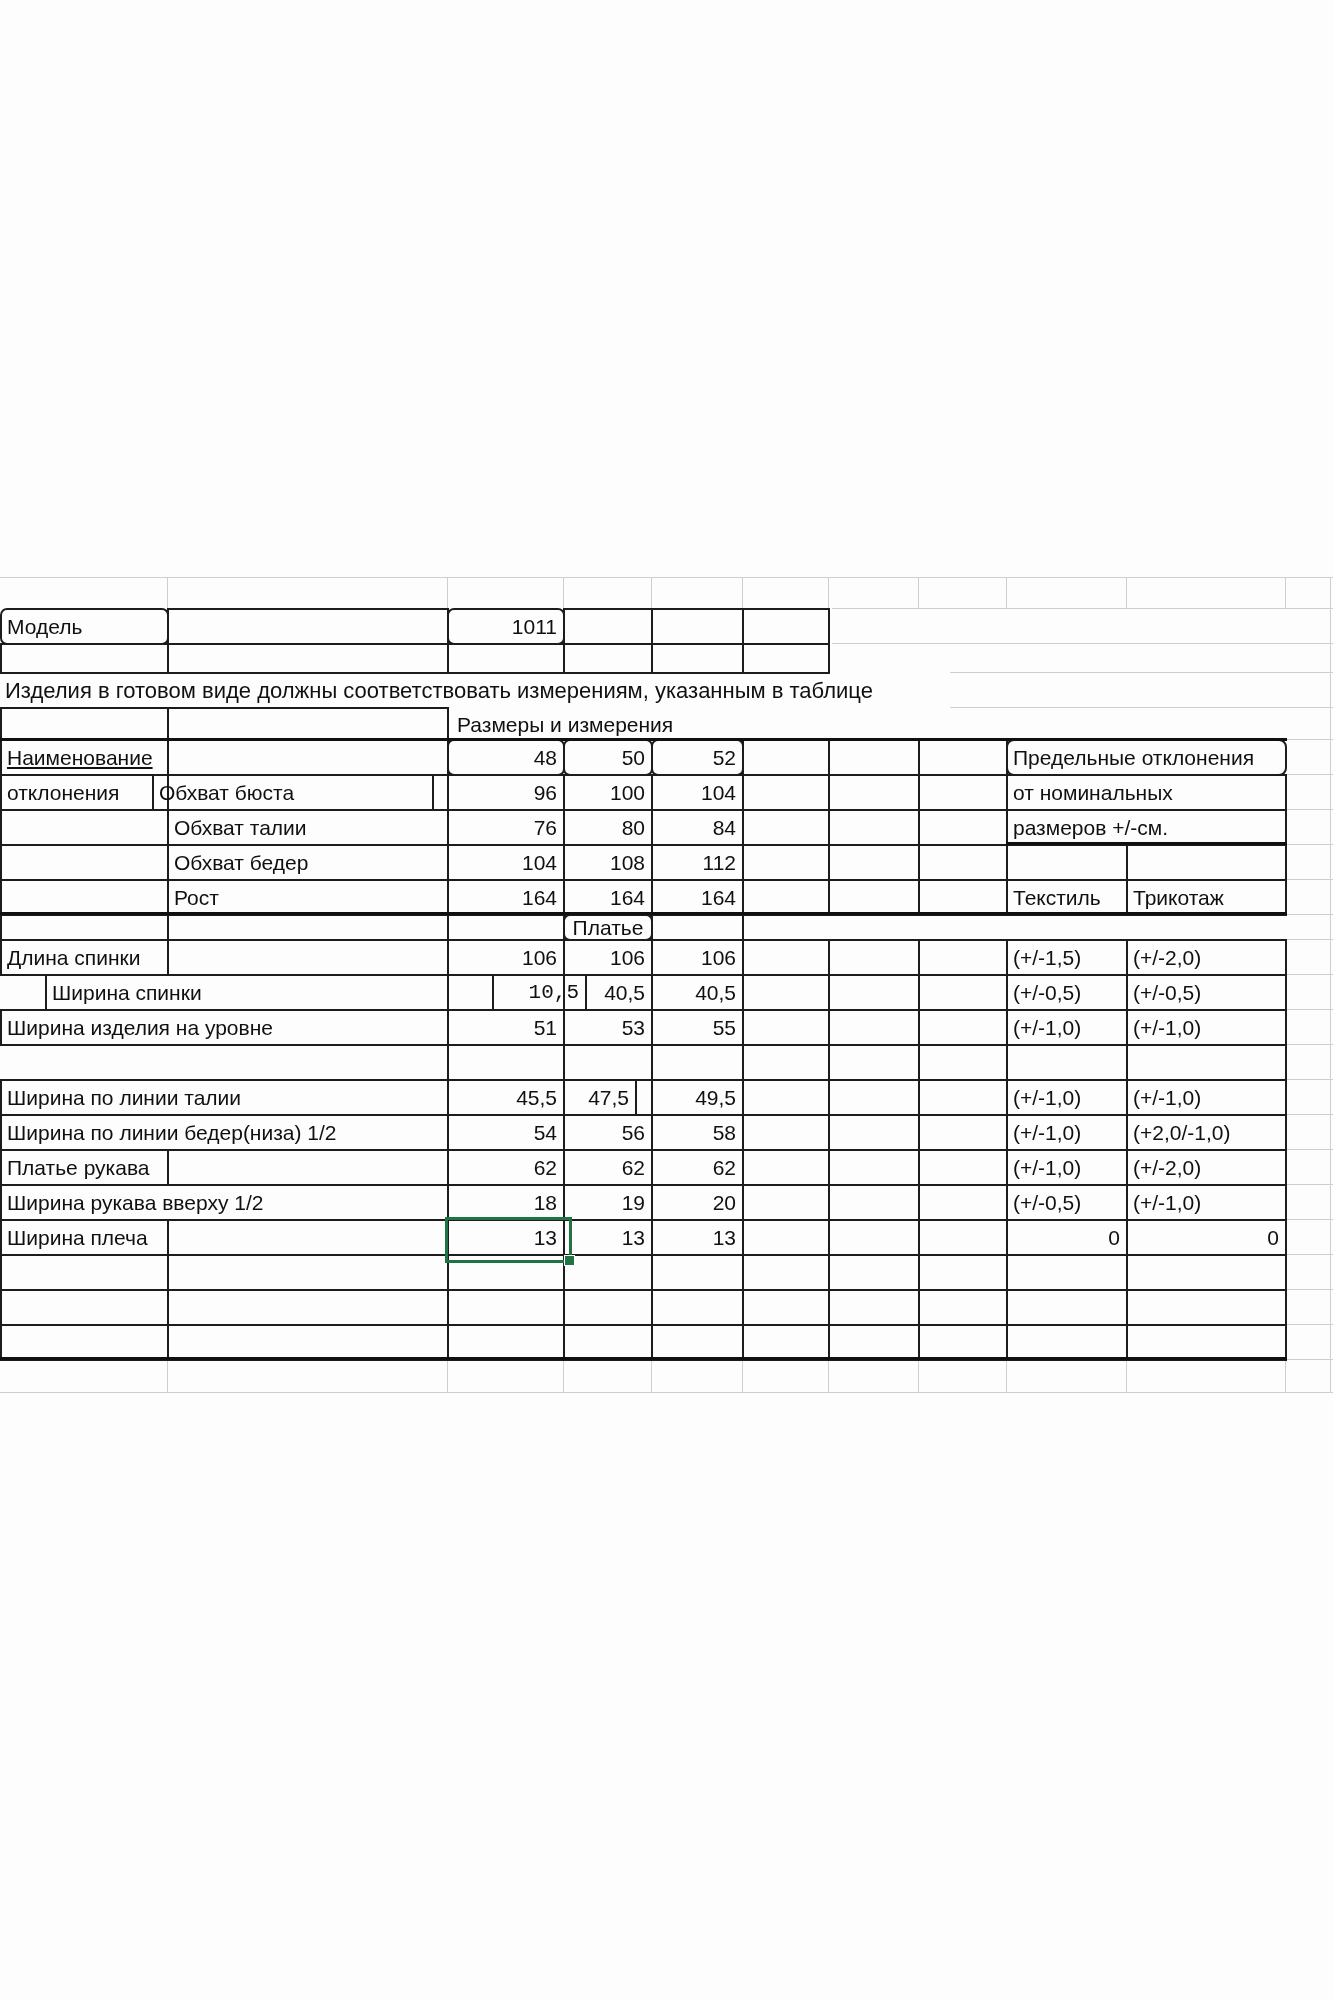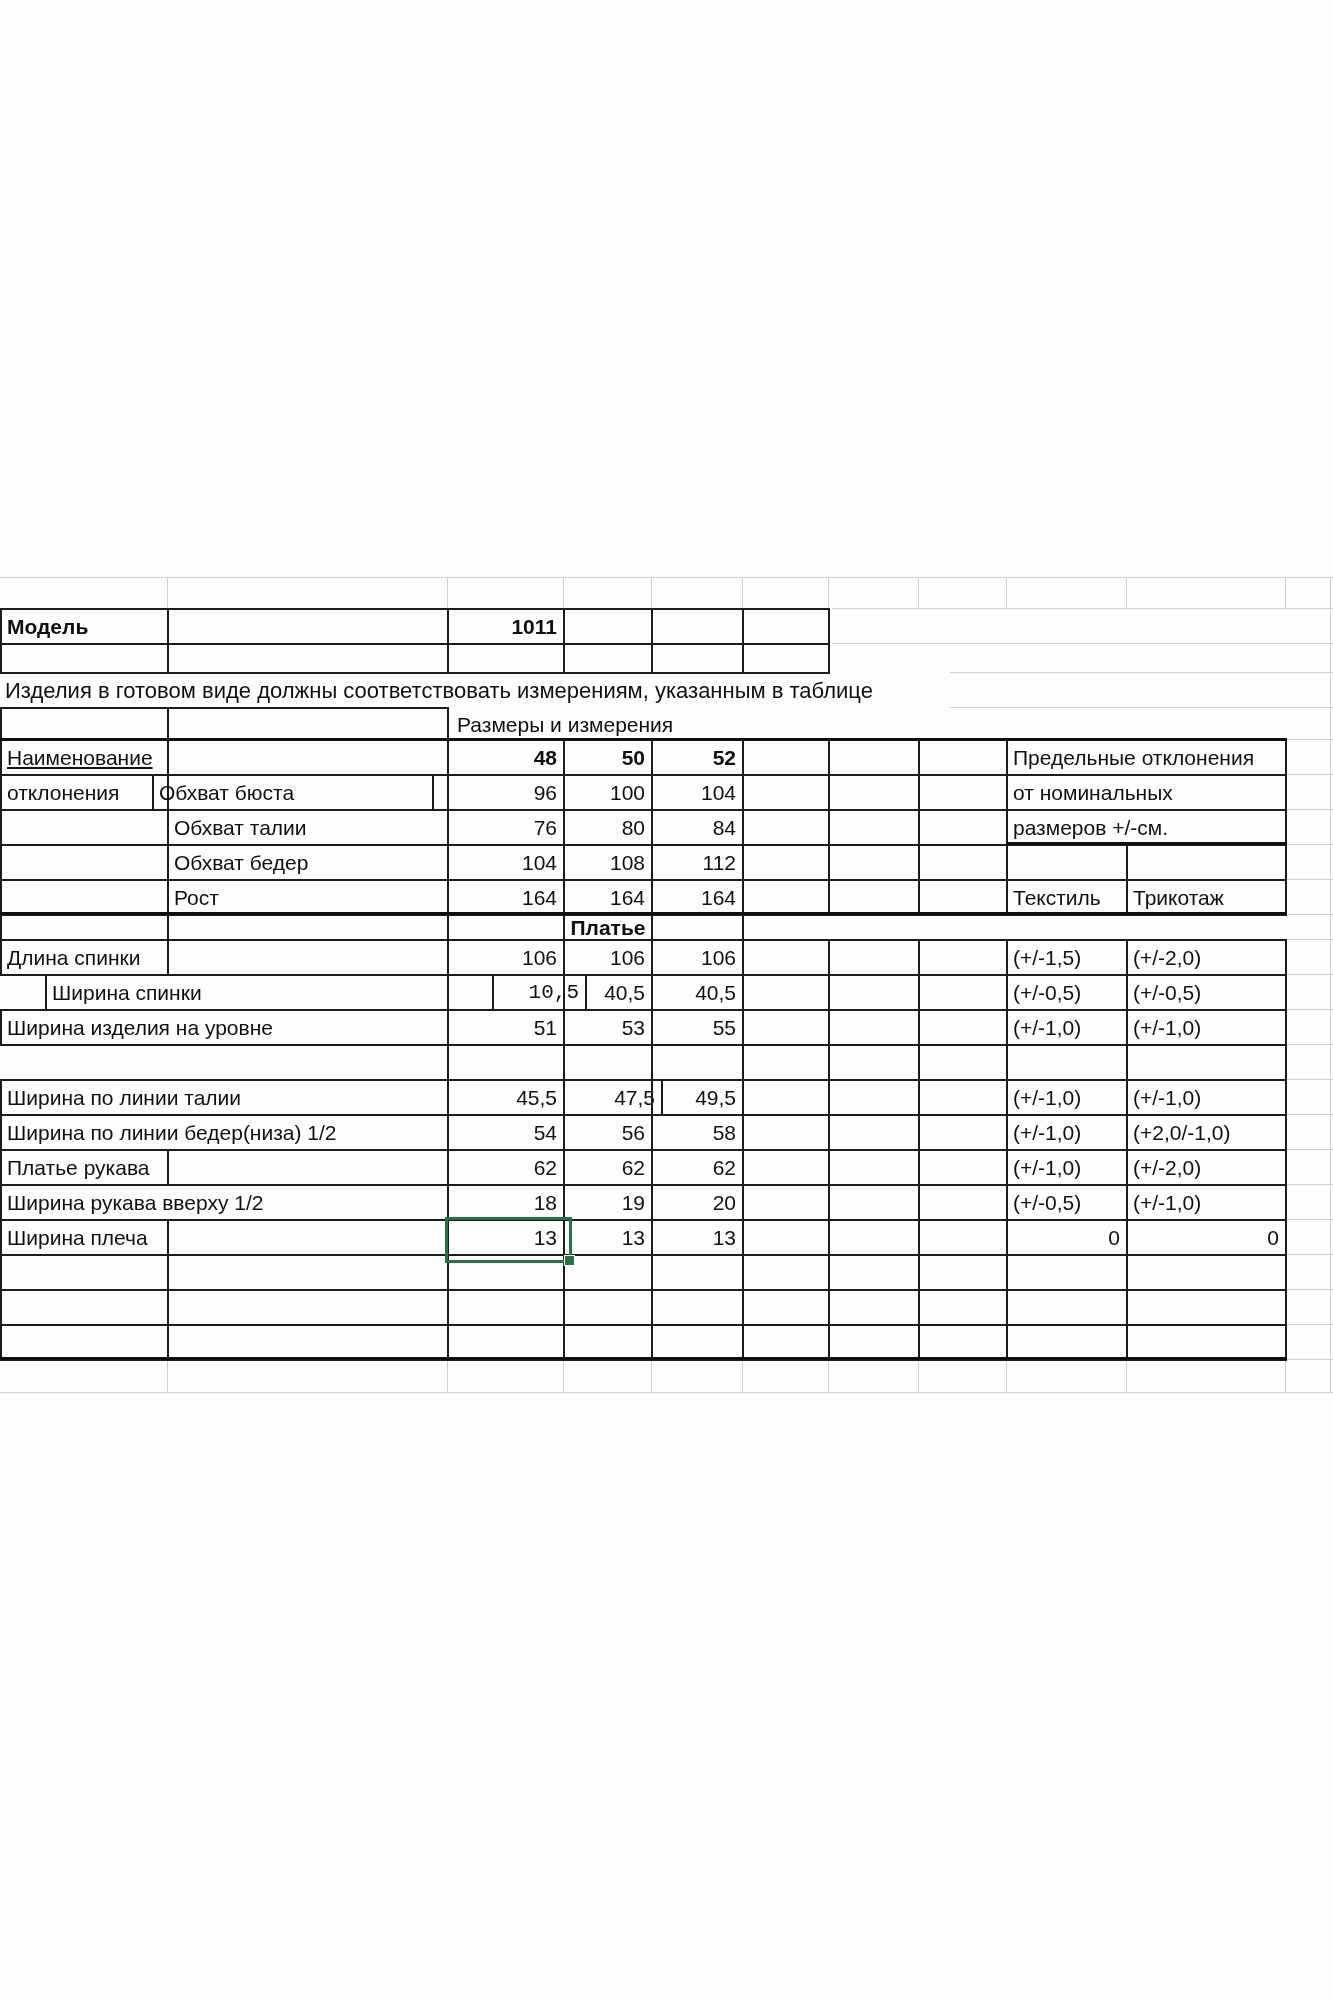--- a/index.html
+++ b/index.html
@@ -5,21 +5,21 @@
   html,body{margin:0;padding:0;background:#ffffff;}
   #page{position:relative;width:1333px;height:2000px;background:#fdfdfd;overflow:hidden;
         font-family:"Liberation Sans","DejaVu Sans",sans-serif;}
   .cell{position:absolute;box-sizing:border-box;border:2px solid #1c1c1c;display:flex;
         align-items:center;font-size:21px;color:#101010;background:transparent;z-index:1;
         white-space:nowrap;overflow:visible;line-height:1;}
   .nb{border:none;}
   .al{justify-content:flex-start;padding-left:5px;}
   .ar{justify-content:flex-end;padding-right:6px;}
   .ac{justify-content:center;}
-  .b{font-weight:700;}
+  .b{font-weight:400;border-radius:7px;}
   .hl{position:absolute;height:3px;background:#101010;z-index:3;}
   .fl{position:absolute;background:#cfcfcf;z-index:0;}
   #sel{position:absolute;border:3px solid #217346;z-index:5;}
   #sel .handle{position:absolute;width:9px;height:9px;background:#217346;border:1px solid #ffffff;
         right:-6px;bottom:-6px;}
 </style>
 </head>
 <body>
 
 <div id="page">
@@ -86,21 +86,21 @@
     <div class="cell al" style="left: 167px; top: 707px; width: 282px; height: 34px;"></div>
     <div class="cell al nb" style="left: 452px; top: 707px; width: 297px; height: 34px;">Размеры и измерения</div>
     <div class="cell al" style="left: 0px; top: 739px; width: 169px; height: 37px; text-decoration: underline;">Наименование</div>
     <div class="cell al" style="left: 167px; top: 739px; width: 282px; height: 37px;"></div>
     <div class="cell ar b" style="left: 447px; top: 739px; width: 118px; height: 37px;">48</div>
     <div class="cell ar b" style="left: 563px; top: 739px; width: 90px; height: 37px;">50</div>
     <div class="cell ar b" style="left: 651px; top: 739px; width: 93px; height: 37px;">52</div>
     <div class="cell al" style="left: 742px; top: 739px; width: 88px; height: 37px;"></div>
     <div class="cell al" style="left: 828px; top: 739px; width: 92px; height: 37px;"></div>
     <div class="cell al" style="left: 918px; top: 739px; width: 90px; height: 37px;"></div>
-    <div class="cell al" style="left: 1006px; top: 739px; width: 281px; height: 37px;">Предельные отклонения</div>
+    <div class="cell al" style="left: 1006px; top: 739px; width: 281px; height: 37px; border-radius: 8px;">Предельные отклонения</div>
     <div class="cell al" style="left: 0px; top: 774px; width: 169px; height: 37px;">отклонения</div>
     <div class="cell al" style="left: 152px; top: 774px; width: 282px; height: 37px;">Обхват бюста</div>
     <div class="cell ar" style="left: 447px; top: 774px; width: 118px; height: 37px;">96</div>
     <div class="cell ar" style="left: 563px; top: 774px; width: 90px; height: 37px;">100</div>
     <div class="cell ar" style="left: 651px; top: 774px; width: 93px; height: 37px;">104</div>
     <div class="cell al" style="left: 742px; top: 774px; width: 88px; height: 37px;"></div>
     <div class="cell al" style="left: 828px; top: 774px; width: 92px; height: 37px;"></div>
     <div class="cell al" style="left: 918px; top: 774px; width: 90px; height: 37px;"></div>
     <div class="cell al" style="left: 1006px; top: 774px; width: 281px; height: 37px;">от номинальных</div>
     <div class="cell al" style="left: 0px; top: 809px; width: 169px; height: 37px;"></div>
@@ -168,21 +168,21 @@
     <div class="cell ar" style="left: 447px; top: 1044px; width: 118px; height: 37px;"></div>
     <div class="cell ar" style="left: 563px; top: 1044px; width: 90px; height: 37px;"></div>
     <div class="cell ar" style="left: 651px; top: 1044px; width: 93px; height: 37px;"></div>
     <div class="cell al" style="left: 742px; top: 1044px; width: 88px; height: 37px;"></div>
     <div class="cell al" style="left: 828px; top: 1044px; width: 92px; height: 37px;"></div>
     <div class="cell al" style="left: 918px; top: 1044px; width: 90px; height: 37px;"></div>
     <div class="cell al" style="left: 1006px; top: 1044px; width: 122px; height: 37px;"></div>
     <div class="cell al" style="left: 1126px; top: 1044px; width: 161px; height: 37px;"></div>
     <div class="cell al" style="left: 0px; top: 1079px; width: 449px; height: 37px;">Ширина по линии талии</div>
     <div class="cell ar" style="left: 447px; top: 1079px; width: 118px; height: 37px;">45,5</div>
-    <div class="cell ar" style="left: 563px; top: 1079px; width: 100px; height: 37px;">47,5</div>
+    <div class="cell ar" style="left: 563px; top: 1079px; width: 74px; height: 37px;">47,5</div>
     <div class="cell ar" style="left: 651px; top: 1079px; width: 93px; height: 37px;">49,5</div>
     <div class="cell al" style="left: 742px; top: 1079px; width: 88px; height: 37px;"></div>
     <div class="cell al" style="left: 828px; top: 1079px; width: 92px; height: 37px;"></div>
     <div class="cell al" style="left: 918px; top: 1079px; width: 90px; height: 37px;"></div>
     <div class="cell al" style="left: 1006px; top: 1079px; width: 122px; height: 37px;">(+/-1,0)</div>
     <div class="cell al" style="left: 1126px; top: 1079px; width: 161px; height: 37px;">(+/-1,0)</div>
     <div class="cell al" style="left: 0px; top: 1114px; width: 449px; height: 37px;">Ширина по линии бедер(низа) 1/2</div>
     <div class="cell ar" style="left: 447px; top: 1114px; width: 118px; height: 37px;">54</div>
     <div class="cell ar" style="left: 563px; top: 1114px; width: 90px; height: 37px;">56</div>
     <div class="cell ar" style="left: 651px; top: 1114px; width: 93px; height: 37px;">58</div>

